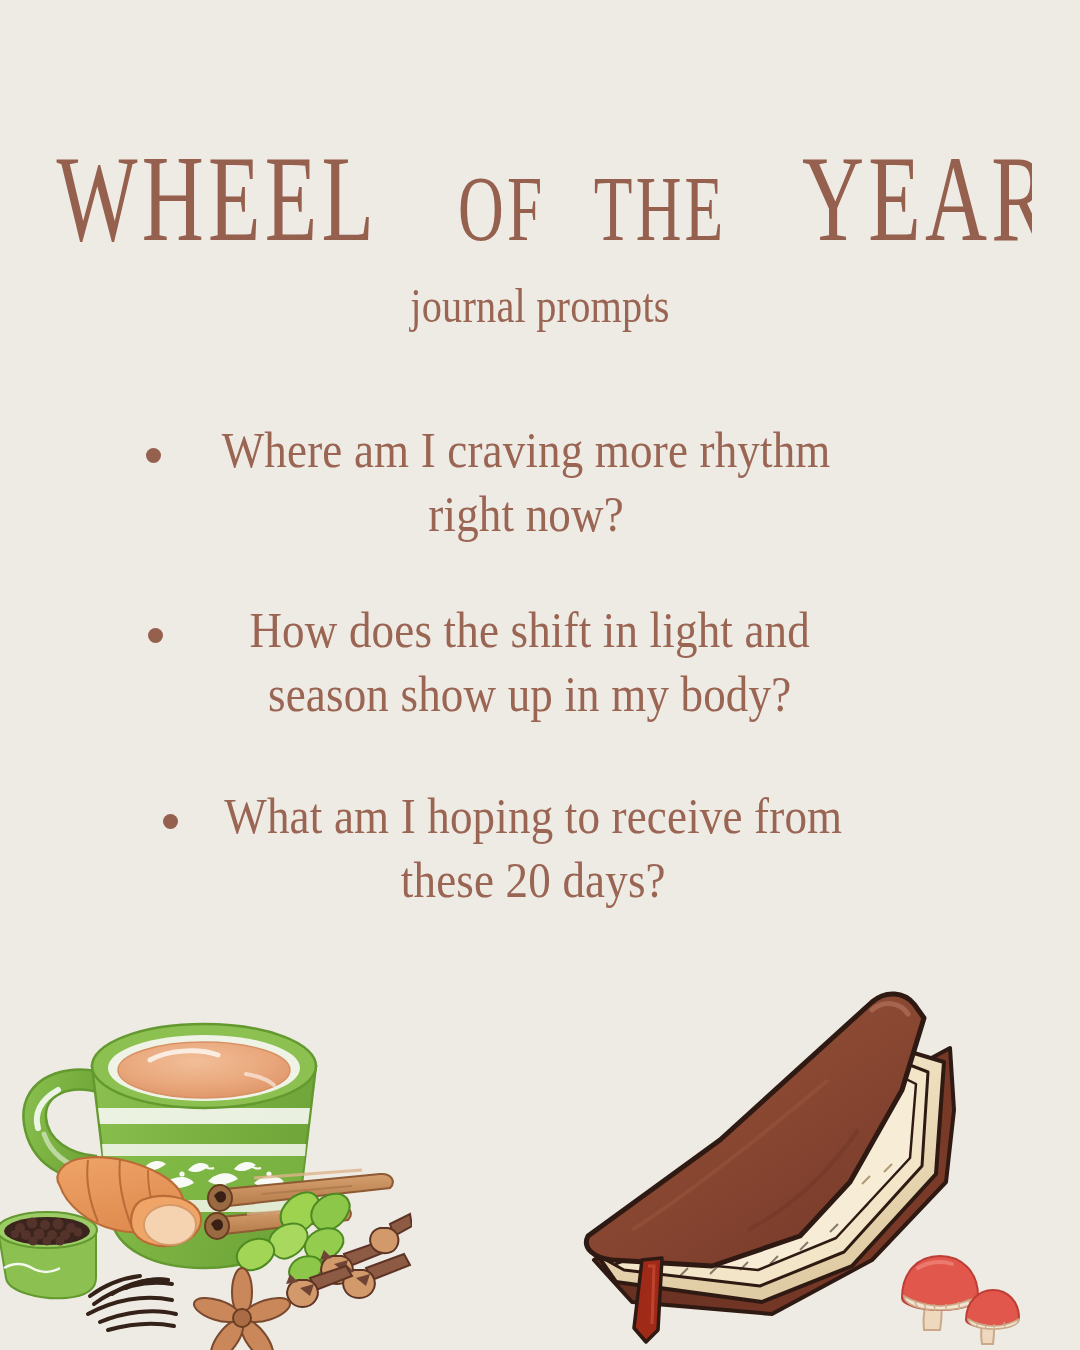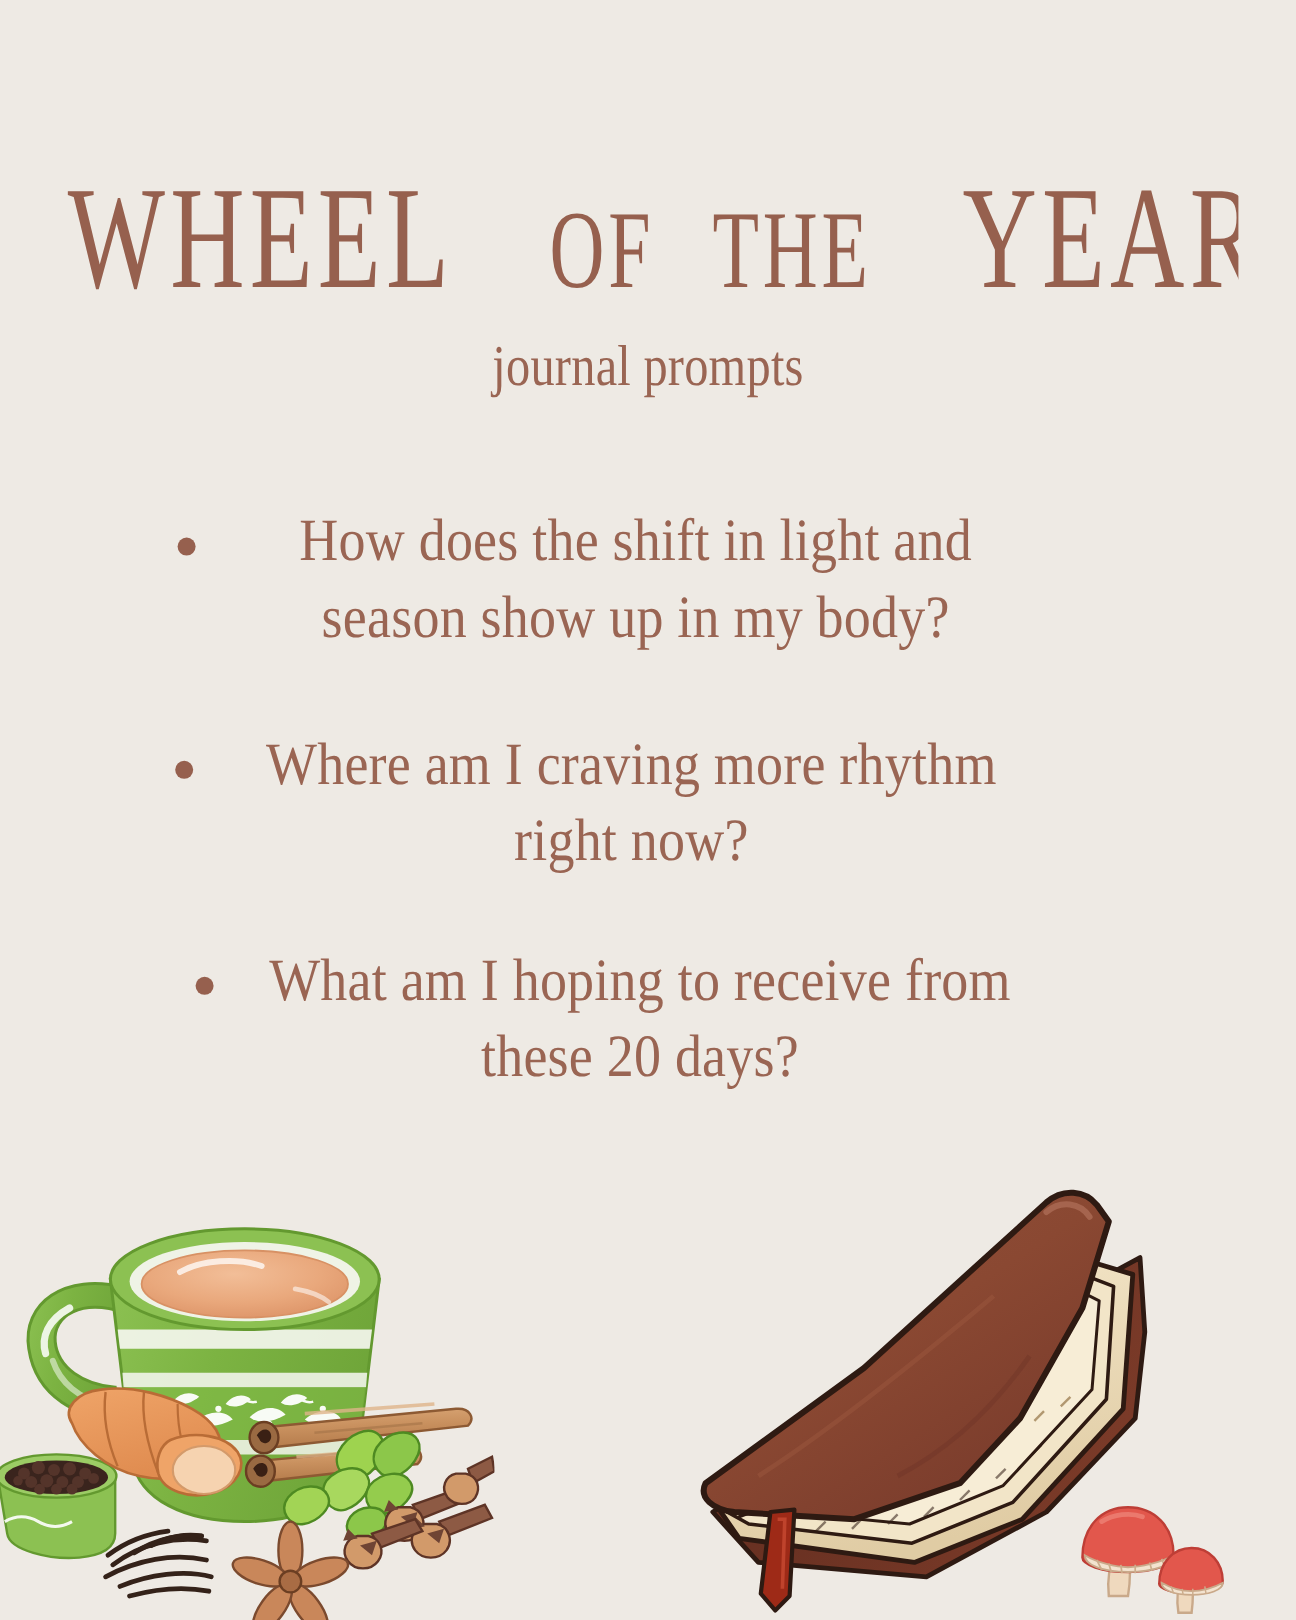--- a/index.html
+++ b/index.html
@@ -141,30 +141,30 @@
 
 <div class="poster">
 
   <div class="header">
     <h1 class="title-line"><span class="title-word">WHEEL</span><span class="title-gap"> </span><span class="title-word small">OF</span><span class="title-gap"> </span><span class="title-word small">THE</span><span class="title-gap"> </span><span class="title-word">YEAR</span></h1>
     <span class="subtitle">journal prompts</span>
   </div>
 
   <div class="prompts">
 
+    <div class="prompt-item p2">
+      <span class="prompt-bullet"></span>
+      <span class="prompt-text">Where am I craving more rhythm
+right now?</span>
+    </div>
+
     <div class="prompt-item p1">
       <span class="prompt-bullet"></span>
       <span class="prompt-text">How does the shift in light and
 season show up in my body?</span>
-    </div>
-
-    <div class="prompt-item p2">
-      <span class="prompt-bullet"></span>
-      <span class="prompt-text">Where am I craving more rhythm
-right now?</span>
     </div>
 
     <div class="prompt-item p3">
       <span class="prompt-bullet"></span>
       <span class="prompt-text">What am I hoping to receive from
 these 20 days?</span>
     </div>
 
   </div>
 

